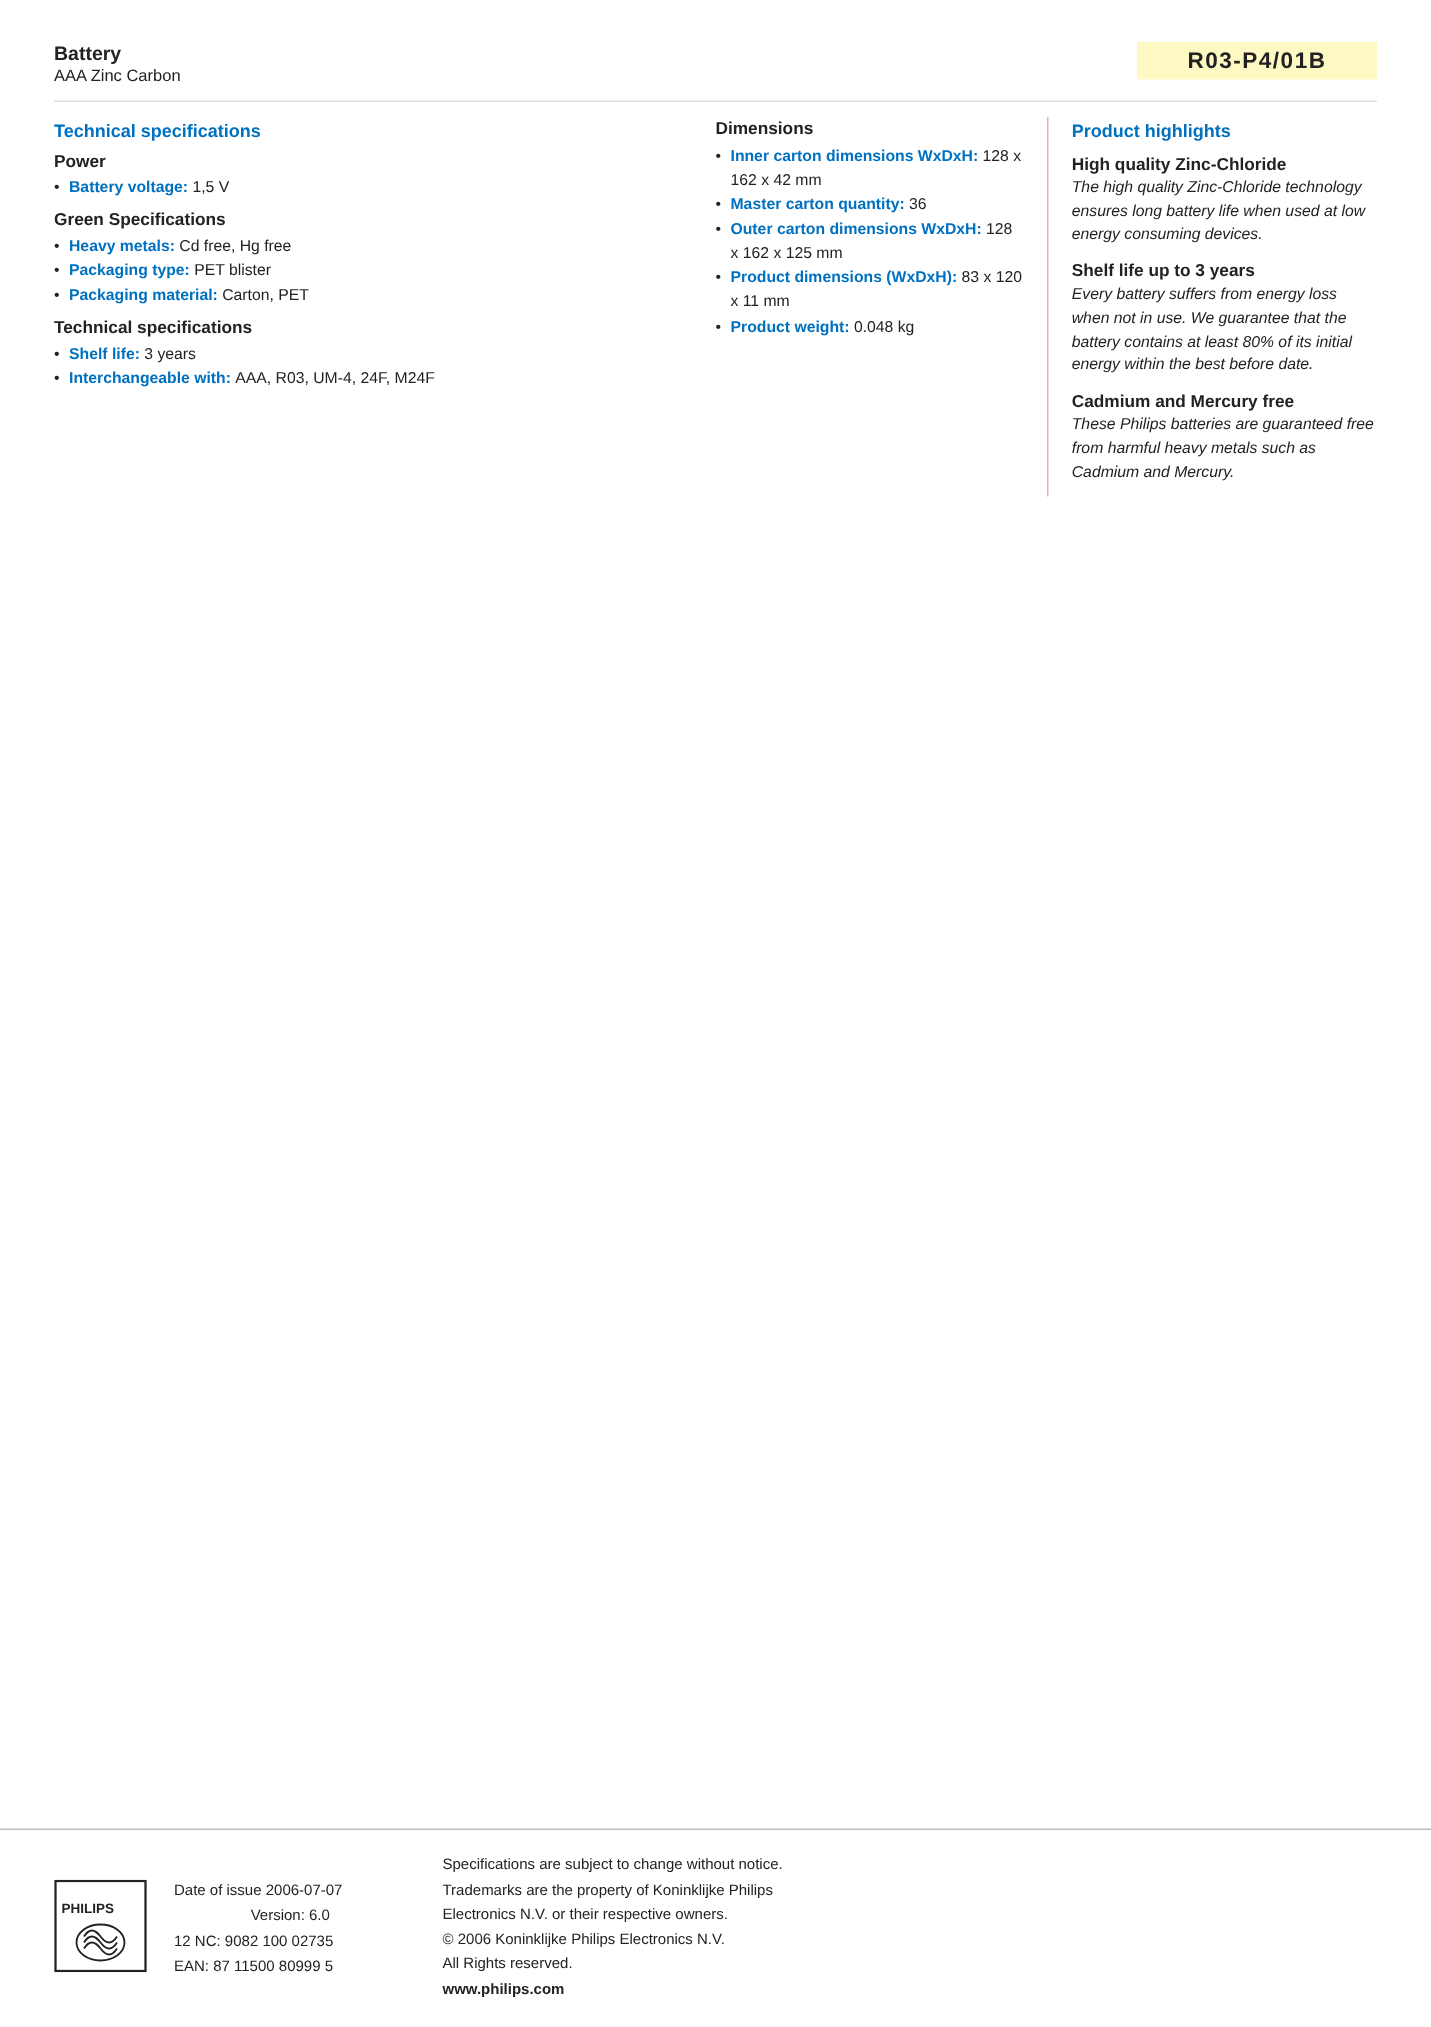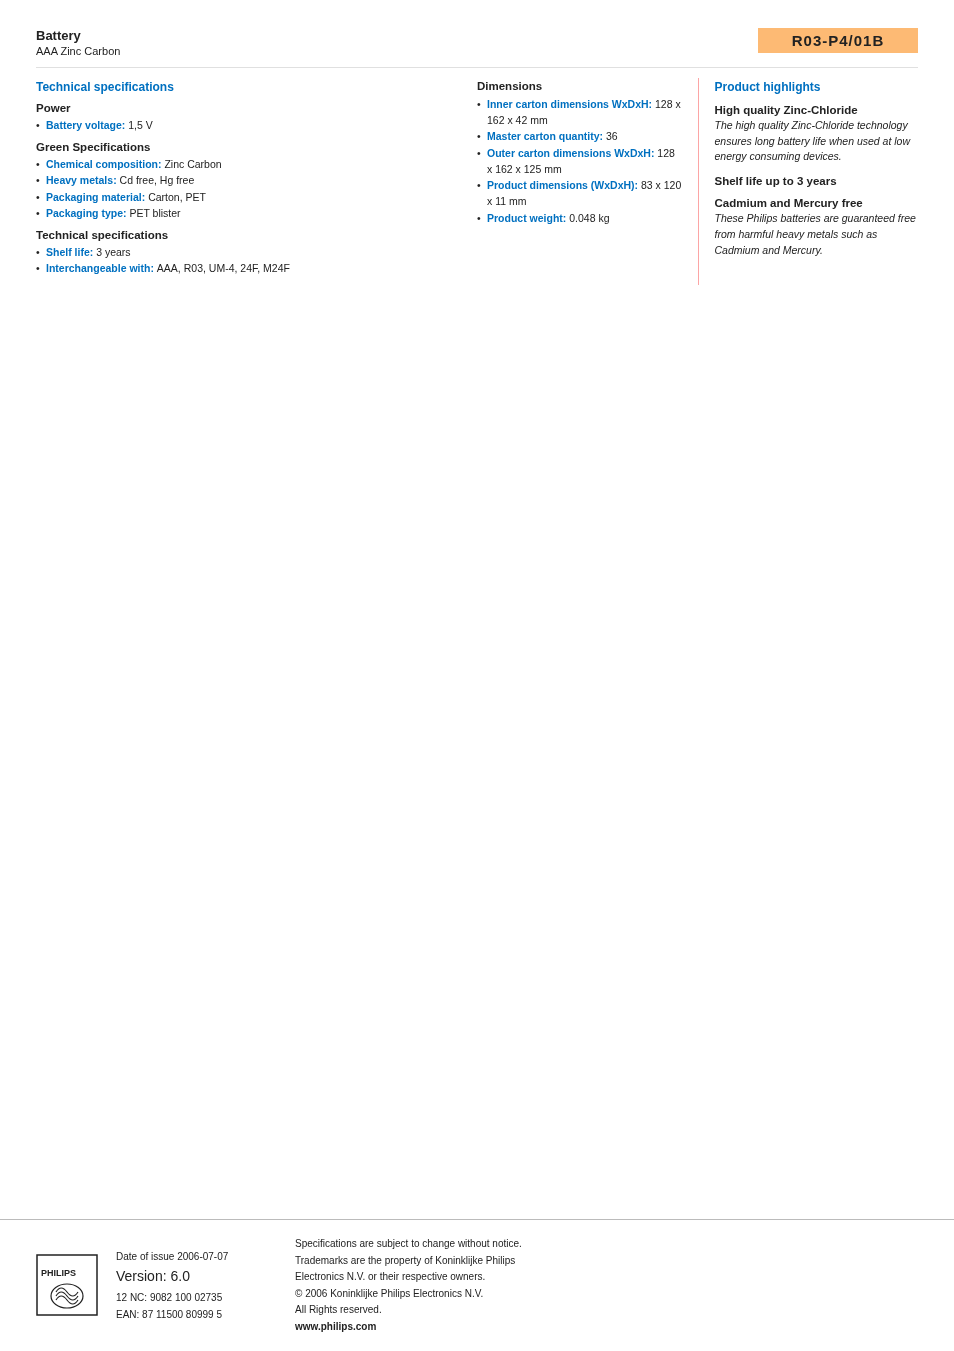--- a/index.html
+++ b/index.html
@@ -27,21 +27,21 @@
       font-size: 13px;
       font-weight: bold;
       color: #222;
       line-height: 1.3;
     }
     .product-subtitle {
       font-size: 11px;
       color: #222;
     }
     .product-code-box {
-      background: #fdba74;
+      background: #fef9c3;
       padding: 4px 16px;
       font-size: 15px;
       font-weight: bold;
       color: #222;
       letter-spacing: 1px;
       min-width: 160px;
       text-align: center;
     }
     .divider {
       border: none;
@@ -135,30 +135,27 @@
       <div class="subsection-title">Power</div>
       <ul class="spec-list">
         <li>
           <span class="spec-label">Battery voltage: </span><span class="spec-value">1,5 V</span>
         </li>
       </ul>
 
       <div class="subsection-title">Green Specifications</div>
       <ul class="spec-list">
         <li>
-          <span class="spec-label">Chemical composition: </span><span class="spec-value">Zinc Carbon</span>
-        </li>
-        <li>
           <span class="spec-label">Heavy metals: </span><span class="spec-value">Cd free, Hg free</span>
         </li>
         <li>
+          <span class="spec-label">Packaging type: </span><span class="spec-value">PET blister</span>
+        </li>
+        <li>
           <span class="spec-label">Packaging material: </span><span class="spec-value">Carton, PET</span>
-        </li>
-        <li>
-          <span class="spec-label">Packaging type: </span><span class="spec-value">PET blister</span>
         </li>
       </ul>
 
       <div class="subsection-title">Technical specifications</div>
       <ul class="spec-list">
         <li>
           <span class="spec-label">Shelf life: </span><span class="spec-value">3 years</span>
         </li>
         <li>
           <span class="spec-label">Interchangeable with: </span><span class="spec-value">AAA, R03, UM-4, 24F, M24F</span>
@@ -189,20 +186,21 @@
         </ul>
       </div>
 
       <div style="width:50%; padding-left:16px; border-left:1px solid #fca5a5;">
         <div class="section-title" style="margin-top:2px;">Product highlights</div>
 
         <div class="highlight-title">High quality Zinc-Chloride</div>
         <div class="highlight-desc">The high quality Zinc-Chloride technology ensures long battery life when used at low energy consuming devices.</div>
 
         <div class="highlight-title">Shelf life up to 3 years</div>
+        <div class="highlight-desc">Every battery suffers from energy loss when not in use. We guarantee that the battery contains at least 80% of its initial energy within the best before date.</div>
 
         <div class="highlight-title">Cadmium and Mercury free</div>
         <div class="highlight-desc">These Philips batteries are guaranteed free from harmful heavy metals such as Cadmium and Mercury.</div>
       </div>
 
     </div>
   </div>
 
   <div style="position:absolute; bottom:0; left:0; right:0; border-top:1px solid #bbb; padding:16px 36px 16px 36px; display:flex; align-items:center;">
 
@@ -213,21 +211,21 @@
 
         <ellipse cx="31" cy="42" rx="16" ry="12" fill="none" stroke="#222" stroke-width="1.2"></ellipse>
         <path d="M20 42 Q25 34 31 42 Q37 50 42 42" fill="none" stroke="#222" stroke-width="1.2"></path>
         <path d="M20 38 Q25 30 31 38 Q37 46 42 38" fill="none" stroke="#222" stroke-width="1.2"></path>
         <path d="M20 46 Q25 38 31 46 Q37 54 42 46" fill="none" stroke="#222" stroke-width="1.2"></path>
       </svg>
     </div>
 
     <div style="min-width:155px; margin-right:24px;">
       <p style="font-size:10px; line-height:1.7; color:#222;">Date of issue 2006-07-07</p>
-      <p style="font-size:14px; line-height:1.7; color:#222;">Version: 6.0</p>
+      <p style="font-size:10px; line-height:1.7; color:#222;text-align:center;">Version: 6.0</p>
       <p style="font-size:10px; line-height:1.7; color:#222;">12 NC: 9082 100 02735</p>
       <p style="font-size:10px; line-height:1.7; color:#222;">EAN: 87 11500 80999 5</p>
     </div>
 
     <div style="font-size:10px; color:#222; line-height:1.65;">
       <p>Specifications are subject to change without notice.</p>
       <p>Trademarks are the property of Koninklijke Philips</p>
       <p>Electronics N.V. or their respective owners.</p>
       <p>© 2006 Koninklijke Philips Electronics N.V.</p>
       <p>All Rights reserved.</p>

